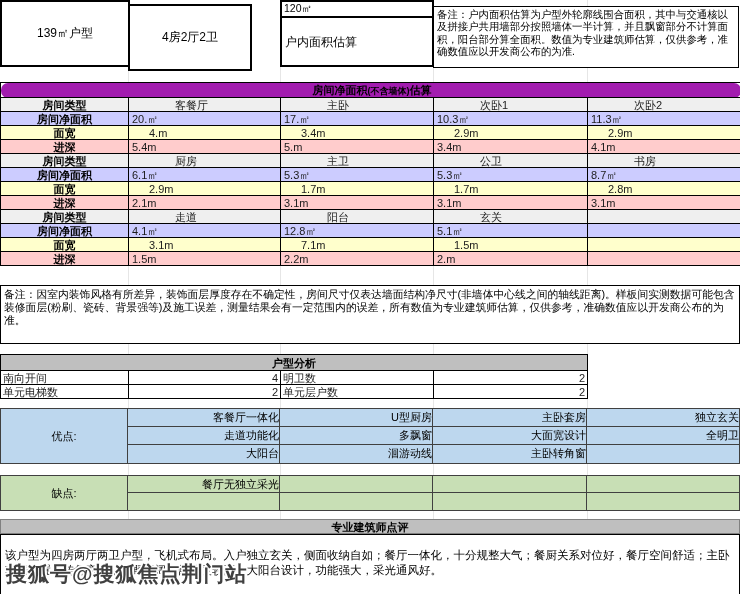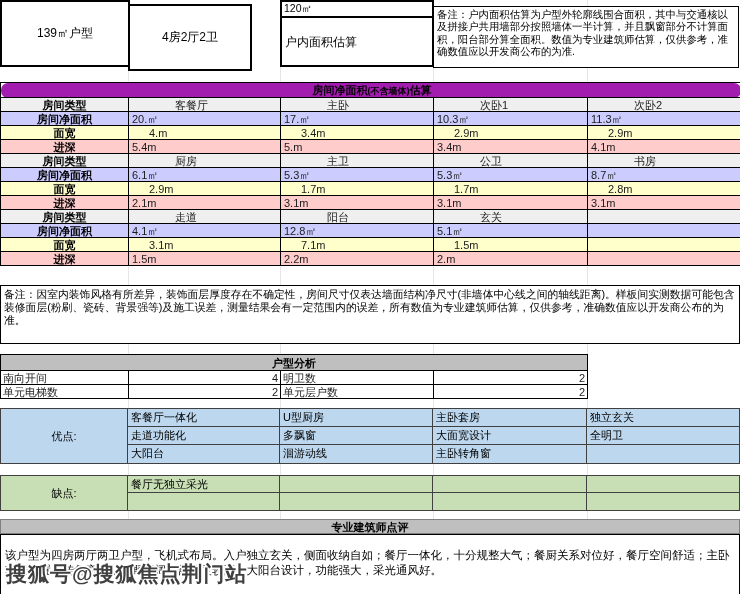--- a/index.html
+++ b/index.html
@@ -42,21 +42,21 @@
   .analysis td{border:1px solid #000;height:13px;font-size:11px;line-height:12px;
                padding:0 2px 0 2px;white-space:nowrap;color:#1c1c1c;}
   .analysis td.titlebar{background:#BFBFBF;text-align:center;font-weight:bold;height:15px;color:#000;}
   .analysis td.aval{text-align:right;}
   .analysis td.nob{border:none;background:transparent;}
 
   
   .strip{margin-top:9px;width:740px;box-sizing:border-box;border:1px solid #404040;display:flex;}
   .strip .slabel{width:128px;display:flex;align-items:center;justify-content:center;
                  font-size:11px;border-right:1px solid #404040;box-sizing:border-box;}
-  .strip .sgrid{display:grid;width:611px;}
+  .strip .sgrid{display:grid;width:611px;text-align:right;}
   .strip .sgrid div{border-right:1px solid #404040;border-bottom:1px solid #404040;
                     font-size:11px;line-height:17px;padding-left:3px;box-sizing:border-box;
                     overflow:hidden;white-space:nowrap;}
   .strip .sgrid div:nth-child(4n){border-right:none;}
   .pros{background:#BDD7EE;}
   .pros .sgrid{grid-template-columns:152px 153px 154px 152px;grid-auto-rows:18px;}
   .pros .sgrid div:nth-child(n+9){border-bottom:none;}
   .cons{background:#C8DFB5;margin-top:11px;}
   .cons .sgrid{grid-template-columns:152px 153px 154px 152px;grid-auto-rows:17px;}
   .cons .sgrid div:nth-child(n+5){border-bottom:none;}

